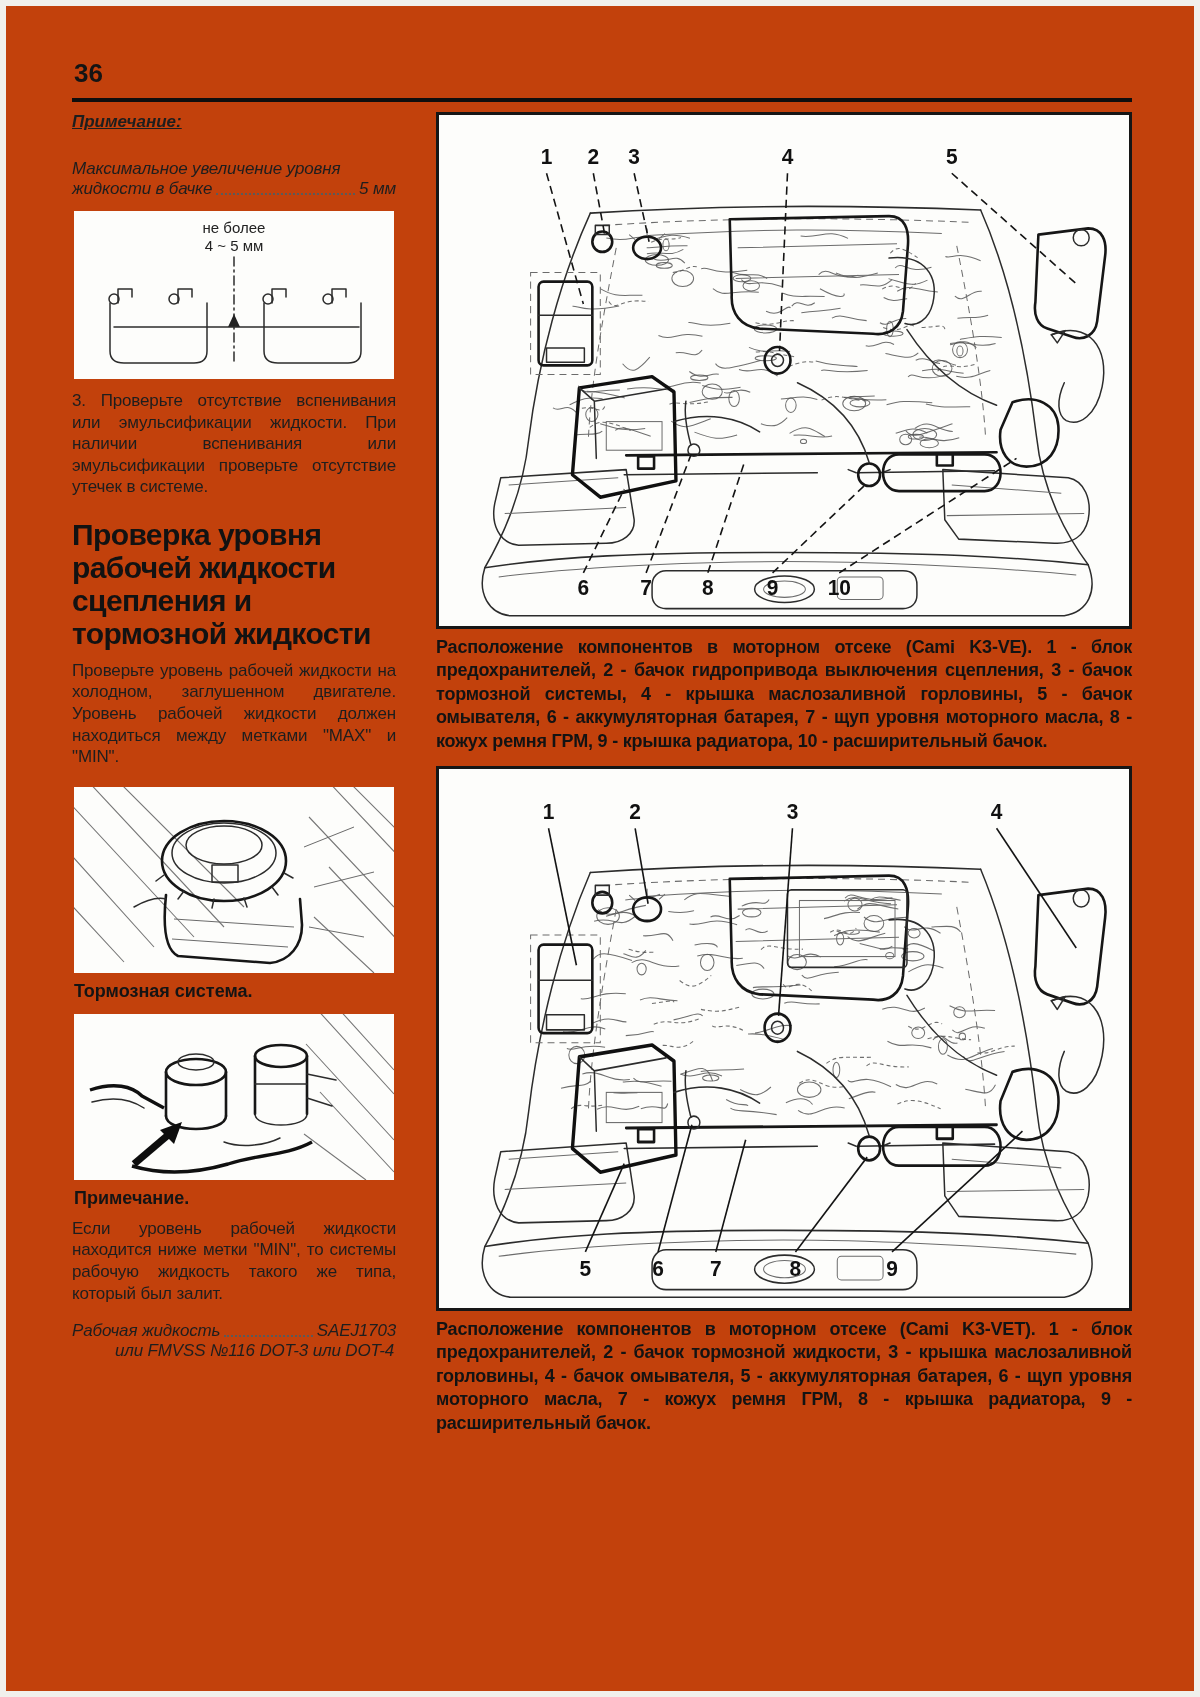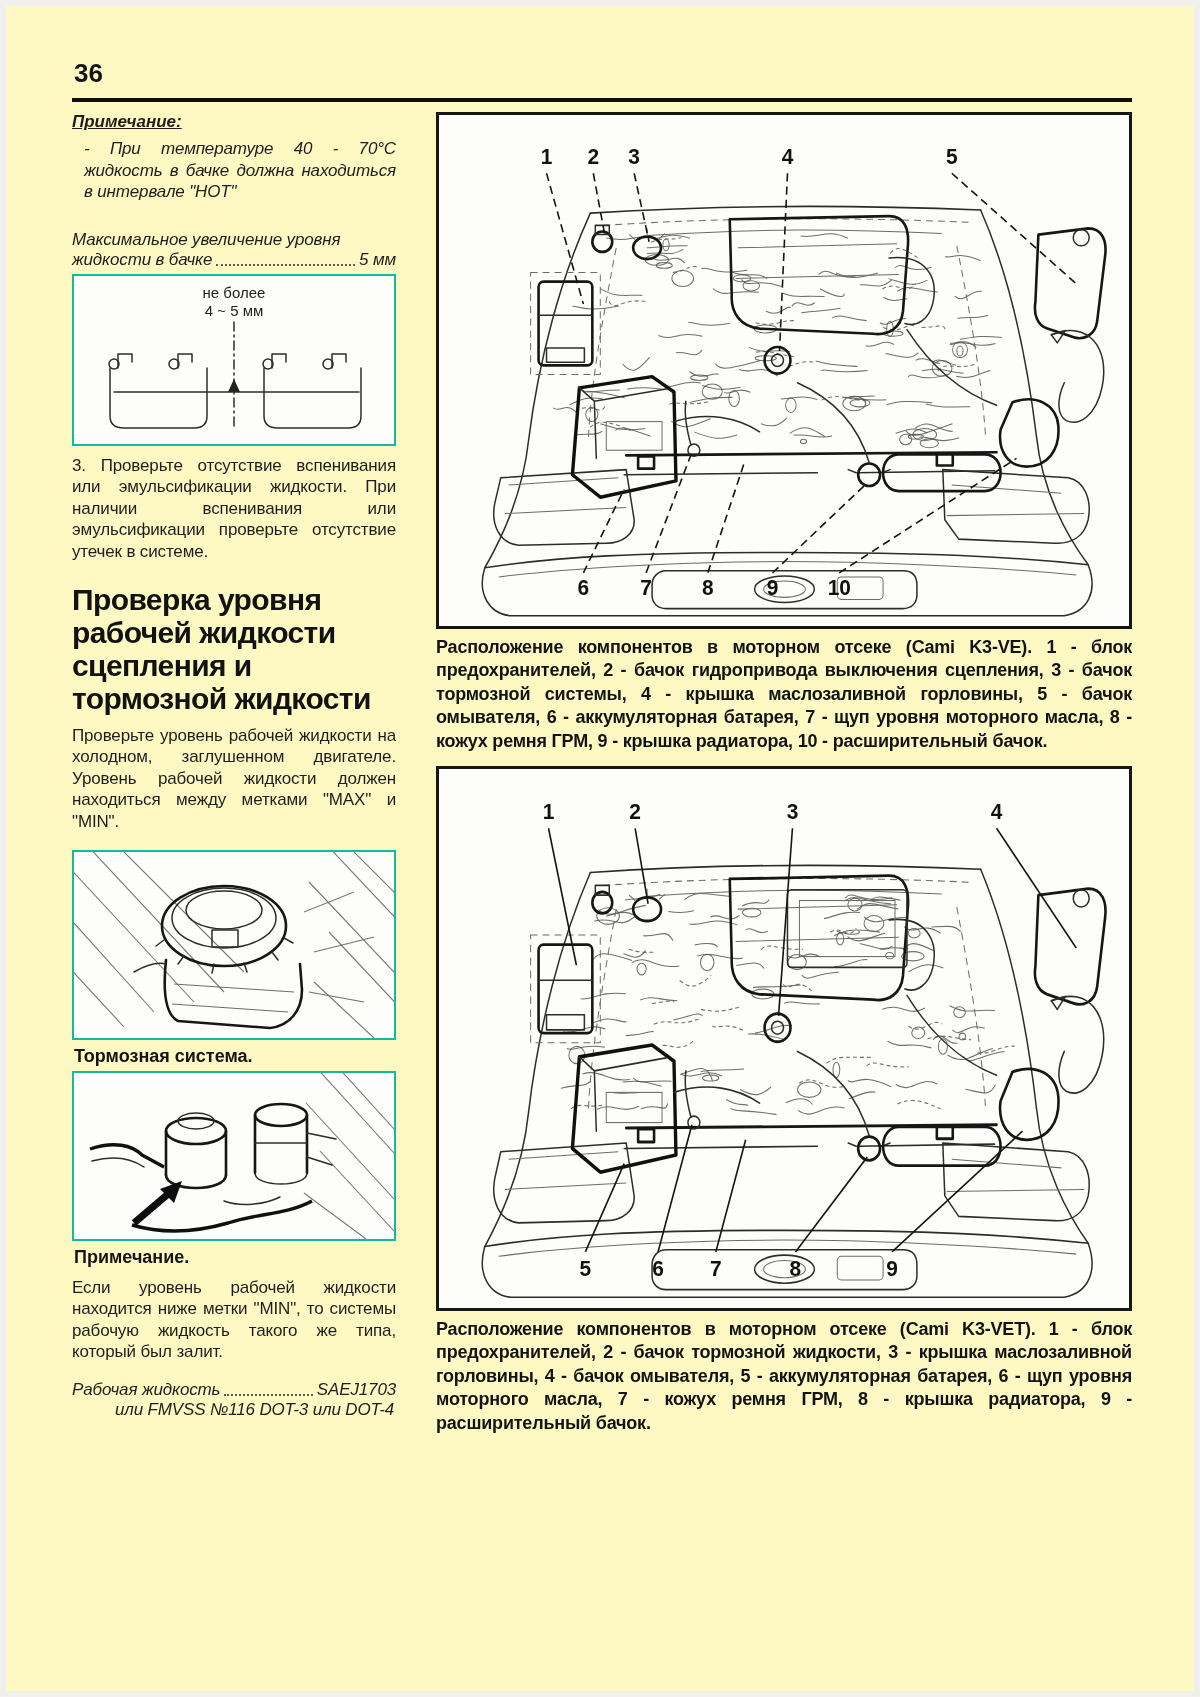--- a/index.html
+++ b/index.html
@@ -5,42 +5,42 @@
   html,body{margin:0;padding:0;}
   body{
     background:#e9e8e4;
     font-family:"Liberation Sans", sans-serif;
     -webkit-font-smoothing:antialiased;
   }
   .page{
     position:relative;
     width:1200px;height:1697px;
     margin:0 auto;
-    background:#fef9c3;
+    background:#c2410c;
     color:#1e1e1e;
     overflow:hidden;
     box-shadow:inset 0 0 0 6px #f1f0ec;
   }
   
   .page-num{position:absolute;left:74px;top:58px;font-size:26px;font-weight:bold;color:#141414;}
   .header-title{position:absolute;left:146px;top:63px;font-size:22.5px;font-weight:bold;letter-spacing:-0.3px;color:#161616;white-space:nowrap;}
   .header-rule{position:absolute;left:72px;top:98px;width:1060px;height:4px;background:#0e0e0e;}
   
   .col-left{position:absolute;left:72px;top:112px;width:324px;}
   .col-right{position:absolute;left:436px;top:112px;width:696px;}
   
   .t{font-size:17px;line-height:1.27;text-align:justify;letter-spacing:-0.15px;}
-  .note-label{font-size:17px;font-weight:bold;font-style:italic;text-decoration:underline;margin-bottom:6px;}
+  .note-label{font-size:17px;font-weight:bold;font-style:italic;text-decoration:underline;margin-bottom:12px;}
   .note-item{font-size:17px;font-style:italic;line-height:1.27;text-align:justify;margin-left:12px;letter-spacing:-0.15px;}
   .spec-line1{font-size:17px;font-style:italic;margin-top:27px;letter-spacing:-0.15px;}
   .spec-row{display:flex;align-items:flex-end;font-size:17px;font-style:italic;letter-spacing:-0.15px;}
   .dots{flex:1;border-bottom:2px dotted #5a5a5a;margin:0 4px 4px 4px;min-width:18px;}
   .spec-val{white-space:nowrap;}
   .spec-line2r{font-size:17px;font-style:italic;text-align:right;margin-right:2px;letter-spacing:-0.15px;}
-  .fig-frame{border:2px solid #14b8a6;background:#fdfdfb;margin-top:4px;font-size:0;}
+  .fig-frame{border:2px solid #c2410c;background:#fdfdfb;margin-top:10px;font-size:0;}
   .fig-caption{font-size:18px;font-weight:bold;margin:6px 0 0 2px;color:#141414;}
   .section-heading{
     font-size:30px;font-weight:bold;line-height:1.1;
     letter-spacing:-0.6px;color:#121212;margin:20px 0 10px 0;
   }
   .para{margin-top:9px;}
   
   .engine-frame{border:3px solid #161616;background:#fdfdfb;font-size:0;}
   .engine-frame + .cap{margin-top:7px;}
   .cap{
@@ -167,21 +167,20 @@
 </svg>
 
 <div class="page">
 
   <div class="page-num">36</div>
   <div class="header-rule"></div>
 
   <div class="col-left">
 
     <div class="note-label">Примечание:</div>
-    <div class="note-item">- При температуре 40 - 70°С жидкость в бачке должна находиться в интервале "HOT"</div>
 
     <div class="spec-line1">Максимальное увеличение уровня</div>
     <div class="spec-row">
       <span>жидкости в бачке</span>
       <span class="dots"></span>
       <span class="spec-val">5 мм</span>
     </div>
 
     <div class="fig-frame">
       <svg viewBox="0 0 320 168" width="320" height="168" preserveAspectRatio="none">

